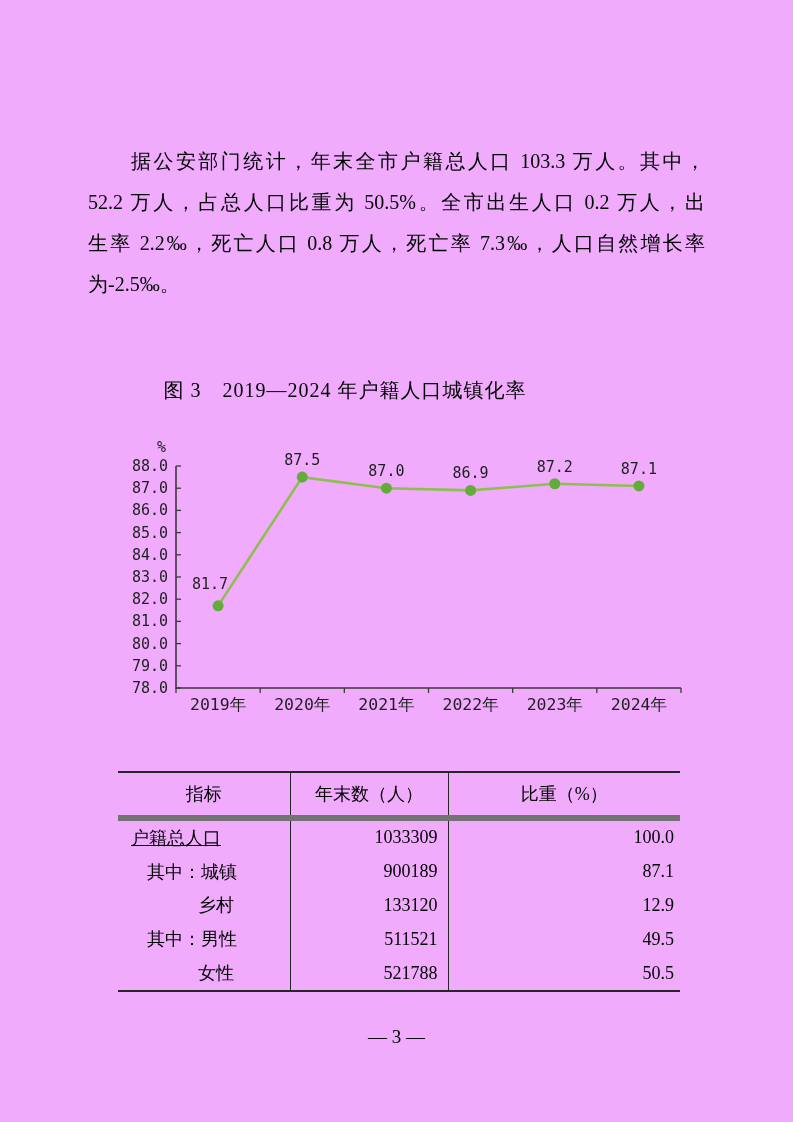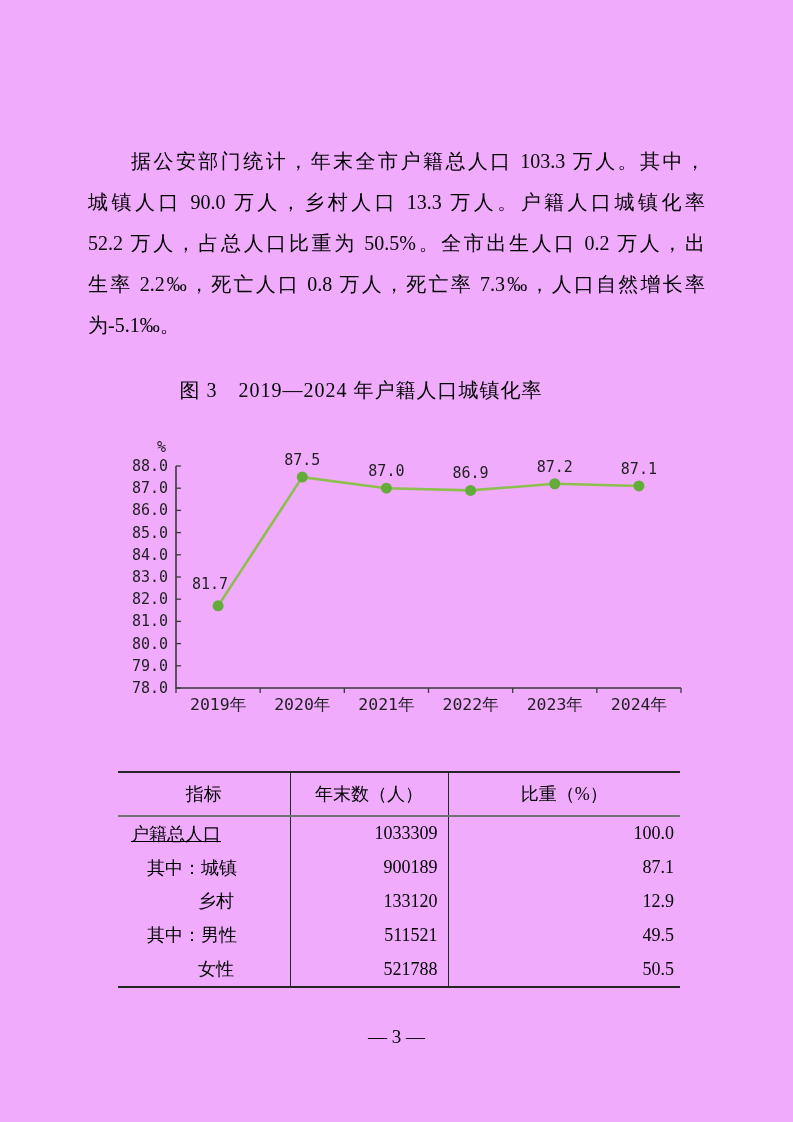--- a/index.html
+++ b/index.html
@@ -6,59 +6,58 @@
   .page{
     position:relative;width:793px;height:1122px;margin:0 auto;background:#f0abfc;
     font-family:"Liberation Serif","DejaVu Serif",serif;color:#000;overflow:hidden;padding-left:7px;
   }
   
   .paragraph{position:absolute;left:88px;top:141px;width:617px;font-size:20px;}
   .pline{height:41px;line-height:41px;text-align:justify;text-align-last:justify;}
   .pline.indent{text-indent:43px;}
   .pline.last{text-align:justify;text-align-last:left;}
   
-  .caption{position:absolute;left:16px;width:690px;text-align:center;font-size:20px;letter-spacing:1px;}
+  .caption{position:absolute;left:0;width:690px;text-align:center;font-size:20px;letter-spacing:1px;}
   #fig-caption{top:377px;}
   #tab-caption{top:732px;}
   
   .chart-svg{position:absolute;left:0;top:0;width:793px;height:1122px;}
   .tick{font:15px "DejaVu Sans Mono",monospace;fill:#1f1f1f;}
   .dlabel{font:15px "DejaVu Sans Mono",monospace;fill:#1f1f1f;}
   .xlabel{font:16.5px "DejaVu Sans Mono",monospace;fill:#1f1f1f;}
   
   .ptable{
     position:absolute;left:118px;top:771px;width:562px;
     border-collapse:collapse;table-layout:fixed;font-size:18px;
   }
   .ptable th{
     height:40px;font-weight:normal;text-align:center;
-    border-top:2px solid #262626;border-bottom:2px solid #737373;
+    border-top:2px solid #262626;border-bottom:6px solid #737373;
   }
   .ptable td{height:31.8px;}
   .ptable th:nth-child(2),.ptable td:nth-child(2){border-left:1px solid #262626;border-right:1px solid #262626;}
   .ptable tbody tr:last-child td{border-bottom:2px solid #262626;}
   .ptable td.val{text-align:right;padding-right:10px;}
   .ptable td.share{text-align:right;padding-right:6px;}
   .ptable td.lbl.ind0{padding-left:13px;text-decoration:underline;}
   .ptable td.lbl.ind1{padding-left:29px;}
   .ptable td.lbl.ind2{padding-left:80px;}
   
   .footer{position:absolute;top:1026px;left:0;width:793px;text-align:center;font-size:19px;}
 </style>
 </head>
 <body>
 
 <div class="page">
 
   <div class="paragraph">
       <div class="pline indent">据公安部门统计，年末全市户籍总人口 103.3 万人。其中，</div>
-      <div class="pline">城镇人口 90.0 万人，乡村人口 13.3 万人。户籍人口城镇化率</div>
       <div class="pline">52.2 万人，占总人口比重为 50.5%。全市出生人口 0.2 万人，出</div>
       <div class="pline">生率 2.2‰，死亡人口 0.8 万人，死亡率 7.3‰，人口自然增长率</div>
-      <div class="pline last">为-5.1‰。</div>
+      <div class="pline last">为-2.5‰。</div>
     </div>
 
   <div class="caption" id="fig-caption">图 3　2019—2024 年户籍人口城镇化率</div>
 
   <svg class="chart-svg" viewBox="0 0 793 1122">
       <line x1="176" y1="688" x2="181" y2="688" stroke="#3a3a3a" stroke-width="1.3"></line>
       <text x="168" y="693" text-anchor="end" class="tick">78.0</text>
       <line x1="176" y1="665.8" x2="181" y2="665.8" stroke="#3a3a3a" stroke-width="1.3"></line>
       <text x="168" y="670.8" text-anchor="end" class="tick">79.0</text>
       <line x1="176" y1="643.6" x2="181" y2="643.6" stroke="#3a3a3a" stroke-width="1.3"></line>

